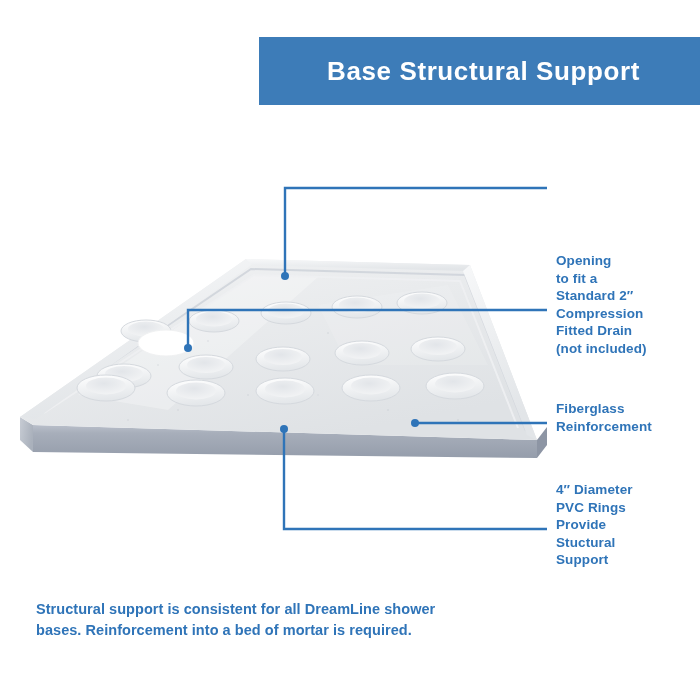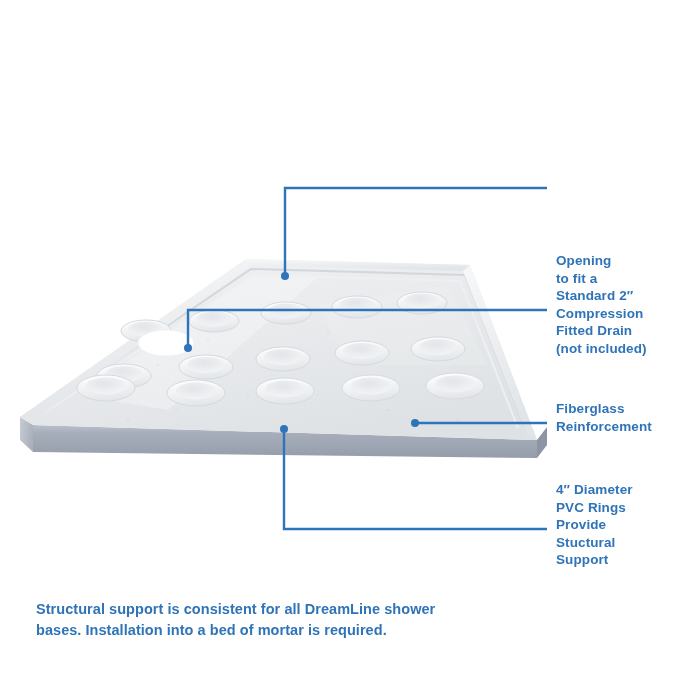--- a/index.html
+++ b/index.html
@@ -93,20 +93,23 @@
     line-height: 21px;
     letter-spacing: 0.05px;
     white-space: pre-line;
   }
 </style>
 </head>
 <body>
 
 <div id="page">
 
+  <div id="header-bar">
+    <div id="header-title">Base Structural Support</div>
+  </div>
 
   <div id="product-figure">
     <svg width="530" height="225" viewBox="0 0 530 225" xmlns="http://www.w3.org/2000/svg">
       <defs>
         <linearGradient id="topFace" x1="0" y1="0" x2="0.55" y2="1">
           <stop offset="0" stop-color="#f2f3f4"></stop>
           <stop offset="0.45" stop-color="#e9ebed"></stop>
           <stop offset="1" stop-color="#dfe2e5"></stop>
         </linearGradient>
         <linearGradient id="frontFace" x1="0" y1="0" x2="0" y2="1">
@@ -297,15 +300,15 @@
 
   <div class="callout" id="callout-fiberglass">Fiberglass
 Reinforcement</div>
 
   <div class="callout" id="callout-pvc-rings">4″ Diameter
 PVC Rings
 Provide
 Stuctural
 Support</div>
 
-  <div id="footnote">Structural support is consistent for all DreamLine shower bases. Installation into a bed of mortar is required.</div>
+  <div id="footnote">Structural support is consistent for all DreamLine shower bases. Reinforcement into a bed of mortar is required.</div>
 
 </div>
 
 </body></html>

